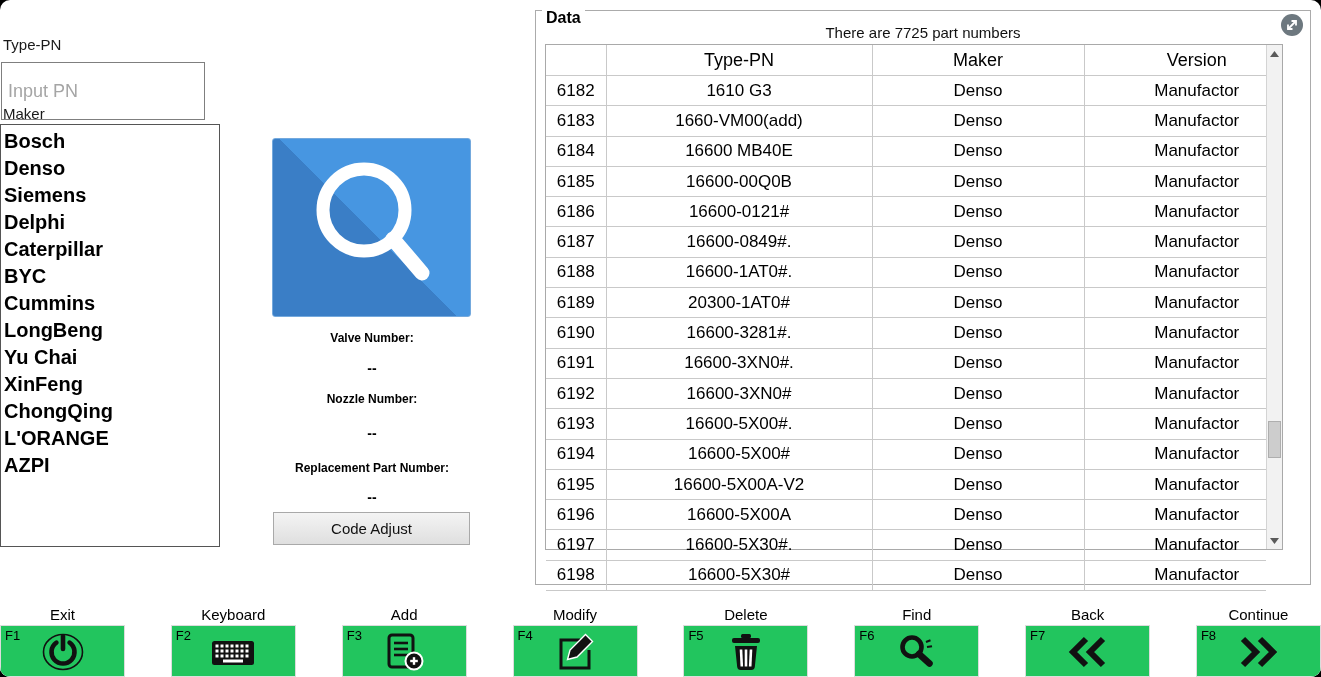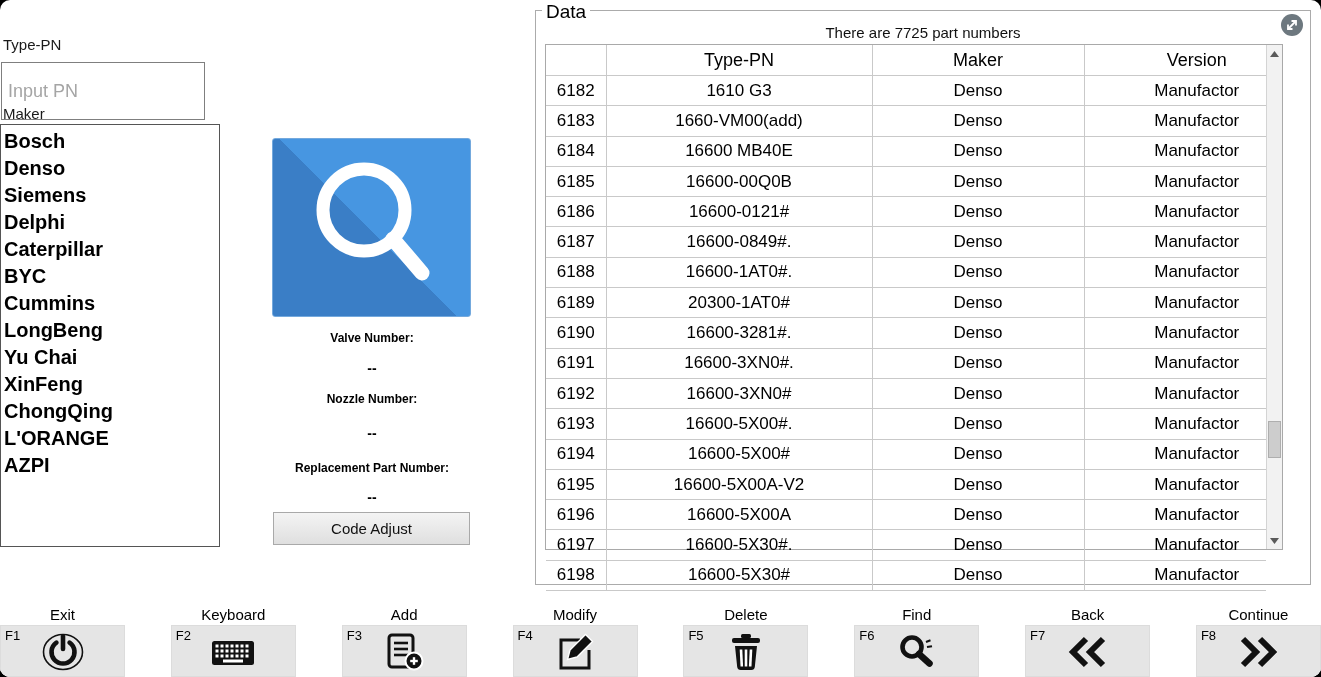--- a/index.html
+++ b/index.html
@@ -26,21 +26,21 @@
   .c-value{position:absolute;left:252px;width:240px;text-align:center;font-size:14px;font-weight:bold;color:#000;}
   .valve-l{top:331px;} .valve-v{top:360px;}
   .nozzle-l{top:392px;} .nozzle-v{top:425px;}
   .repl-l{top:461px;} .repl-v{top:489px;}
   .code-adjust{position:absolute;left:273px;top:512px;width:197px;height:33px;
                background:linear-gradient(#f4f4f4,#dfdfdf);border:1px solid #a9a9a9;
                font-family:"Liberation Sans",sans-serif;font-size:15px;color:#111;cursor:pointer;}
 
   
   .data-box{position:absolute;left:535px;top:10px;width:776px;height:575px;border:1px solid #ababab;box-sizing:border-box;}
-  .data-legend{position:absolute;left:6px;top:-10px;background:#fff;padding:0 4px;font-size:19px;font-weight:normal;color:#000;}
+  .data-legend{position:absolute;left:6px;top:-10px;background:#fff;padding:8px 4px;font-size:16px;font-weight:bold;color:#000;}
   .count-text{position:absolute;left:0;right:0;top:7px;text-align:center;font-size:15px;color:#111;margin-top:6px;}
   .expand-btn{position:absolute;right:5px;top:2px;width:26px;height:26px;border:none;background:transparent;padding:0;cursor:pointer;}
 
   .tbl-wrap{position:absolute;left:9px;top:33px;width:738px;height:506px;border:1px solid #a9a9a9;
             box-sizing:border-box;display:flex;background:#fff;}
   table.parts{border-collapse:collapse;table-layout:fixed;width:720px;}
   table.parts th{height:28px;font-size:18px;font-weight:normal;color:#000;border:1px solid #c9c9c9;background:#fff;}
   table.parts td{height:27.3px;font-size:17px;color:#000;border:1px solid #c9c9c9;text-align:center;
                  white-space:nowrap;overflow:hidden;}
   table.parts tr th:first-child, table.parts tr td:first-child{border-left:none;}
@@ -50,21 +50,21 @@
   .vscroll{width:16px;background:#f2f2f2;border-left:1px solid #d4d4d4;position:relative;box-sizing:border-box;}
   .scroll-arrow{position:absolute;left:0;width:15px;height:17px;display:flex;align-items:center;justify-content:center;cursor:pointer;}
   .scroll-up{top:0;} .scroll-down{bottom:0;}
   .scroll-thumb{position:absolute;left:1px;top:376px;width:13px;height:37px;background:#cdcdcd;border:1px solid #aeaeae;box-sizing:border-box;cursor:pointer;}
 
   
   .toolbar{position:absolute;left:0;right:0;bottom:0;height:72px;background:#fff;
            display:flex;justify-content:space-between;}
   .tb-item{width:125px;display:flex;flex-direction:column;align-items:center;}
   .tb-label{height:20px;line-height:20px;font-size:15px;color:#000;}
-  .tb-btn{position:relative;width:125px;height:52px;background:#e5e5e5;border:1px solid #dcdcdc;
+  .tb-btn{position:relative;width:125px;height:52px;background:#22c55e;border:1px solid #dcdcdc;
           padding:0;cursor:pointer;}
   .fkey{position:absolute;left:4px;top:2px;font-size:13px;color:#000;font-family:"Liberation Sans",sans-serif;}
   .tb-icon{position:absolute;left:0;right:0;top:4px;bottom:2px;display:flex;align-items:center;justify-content:center;}
 </style>
 </head>
 <body>
 
 <div class="stage">
   <div class="window">
 

